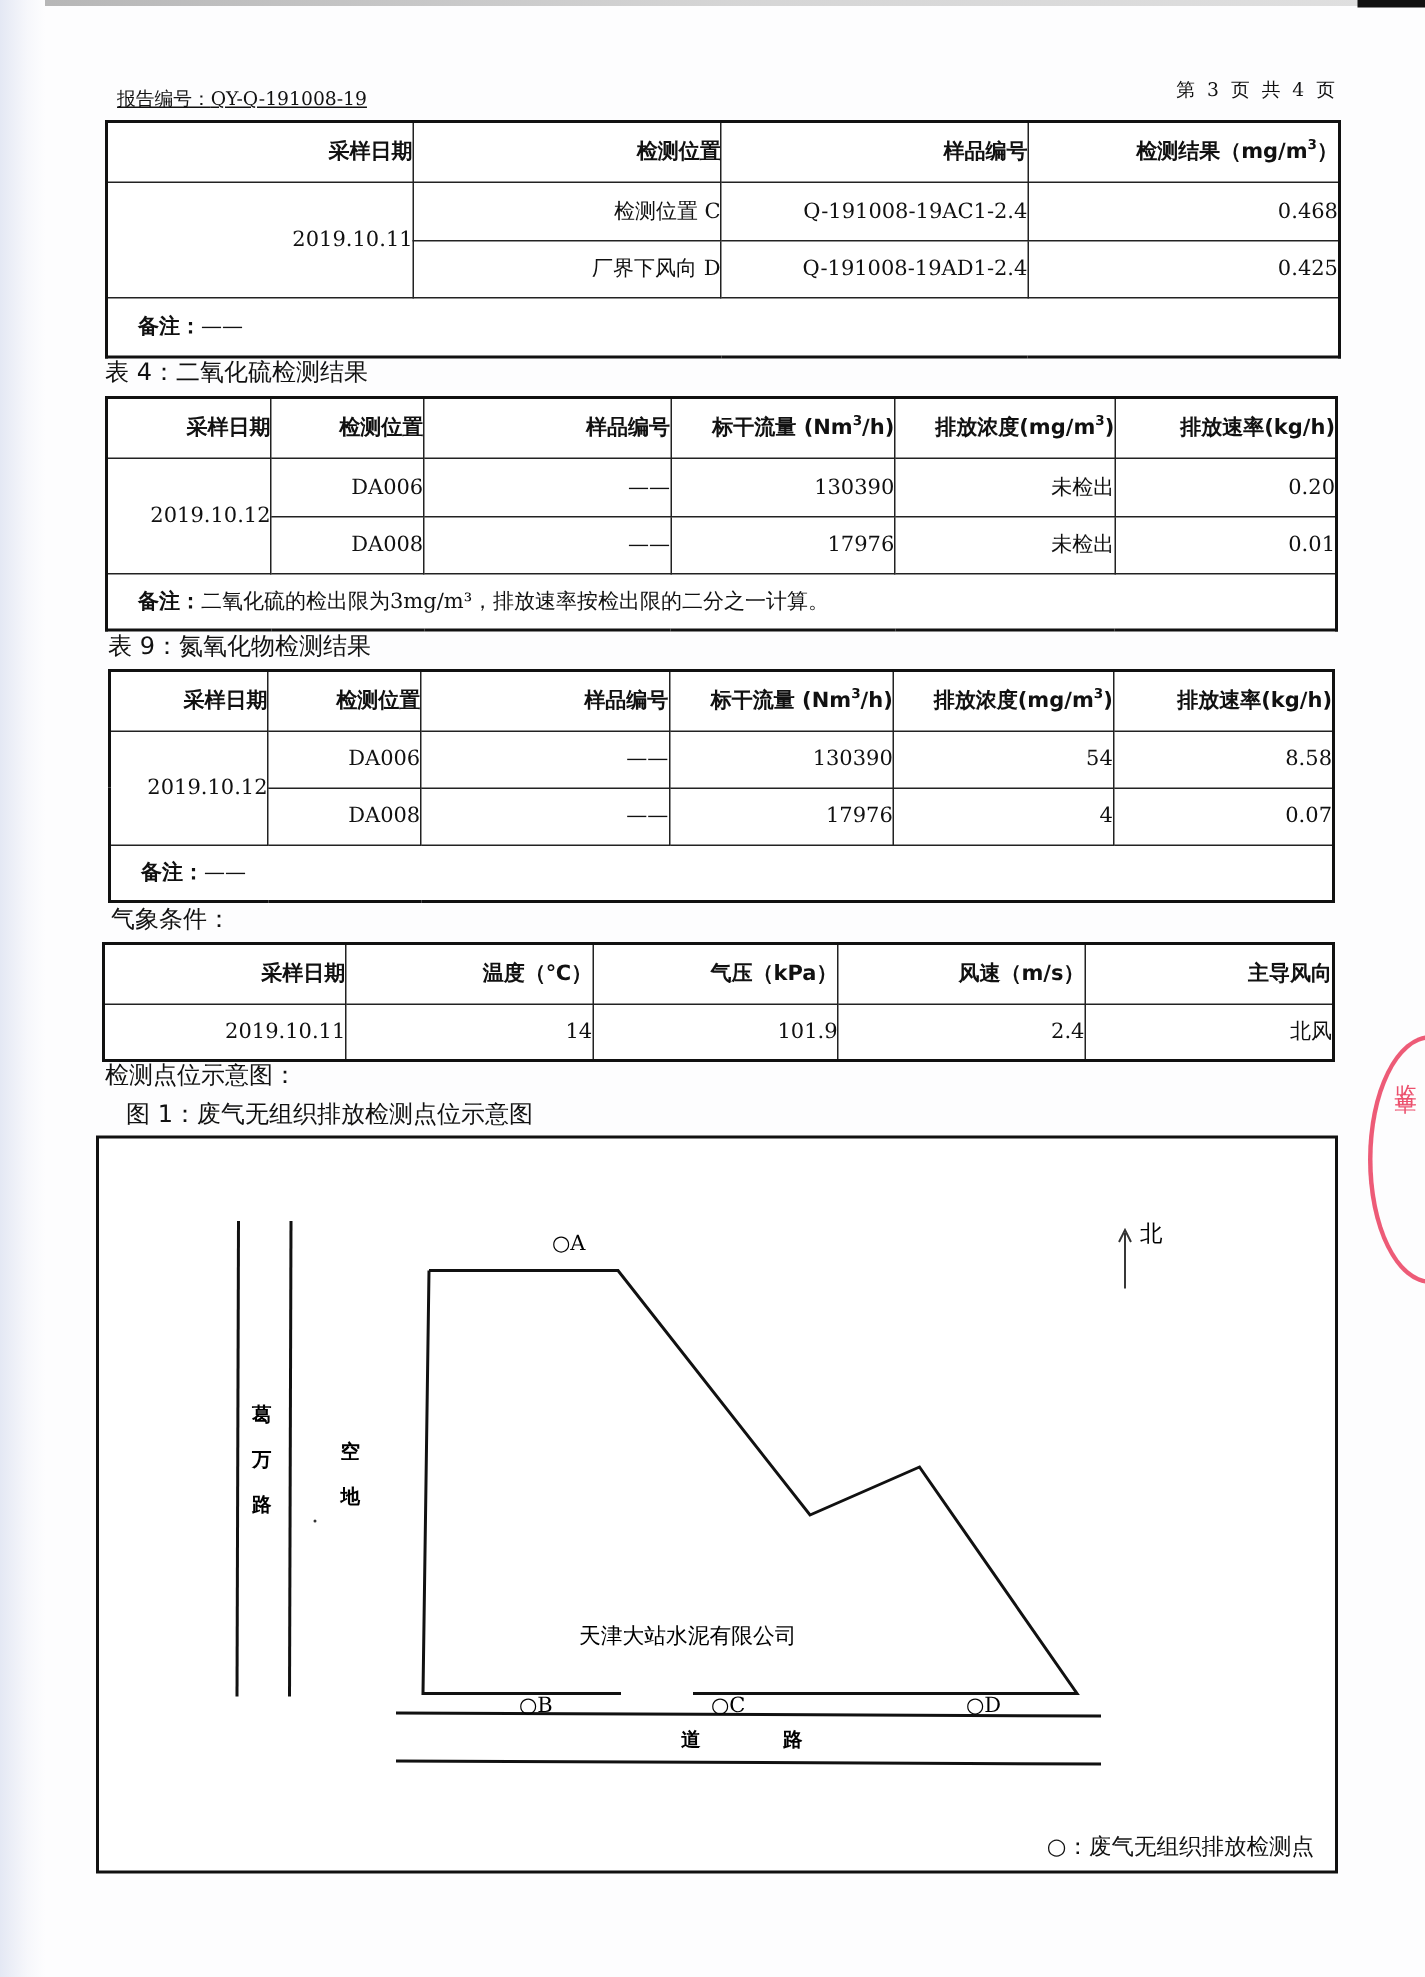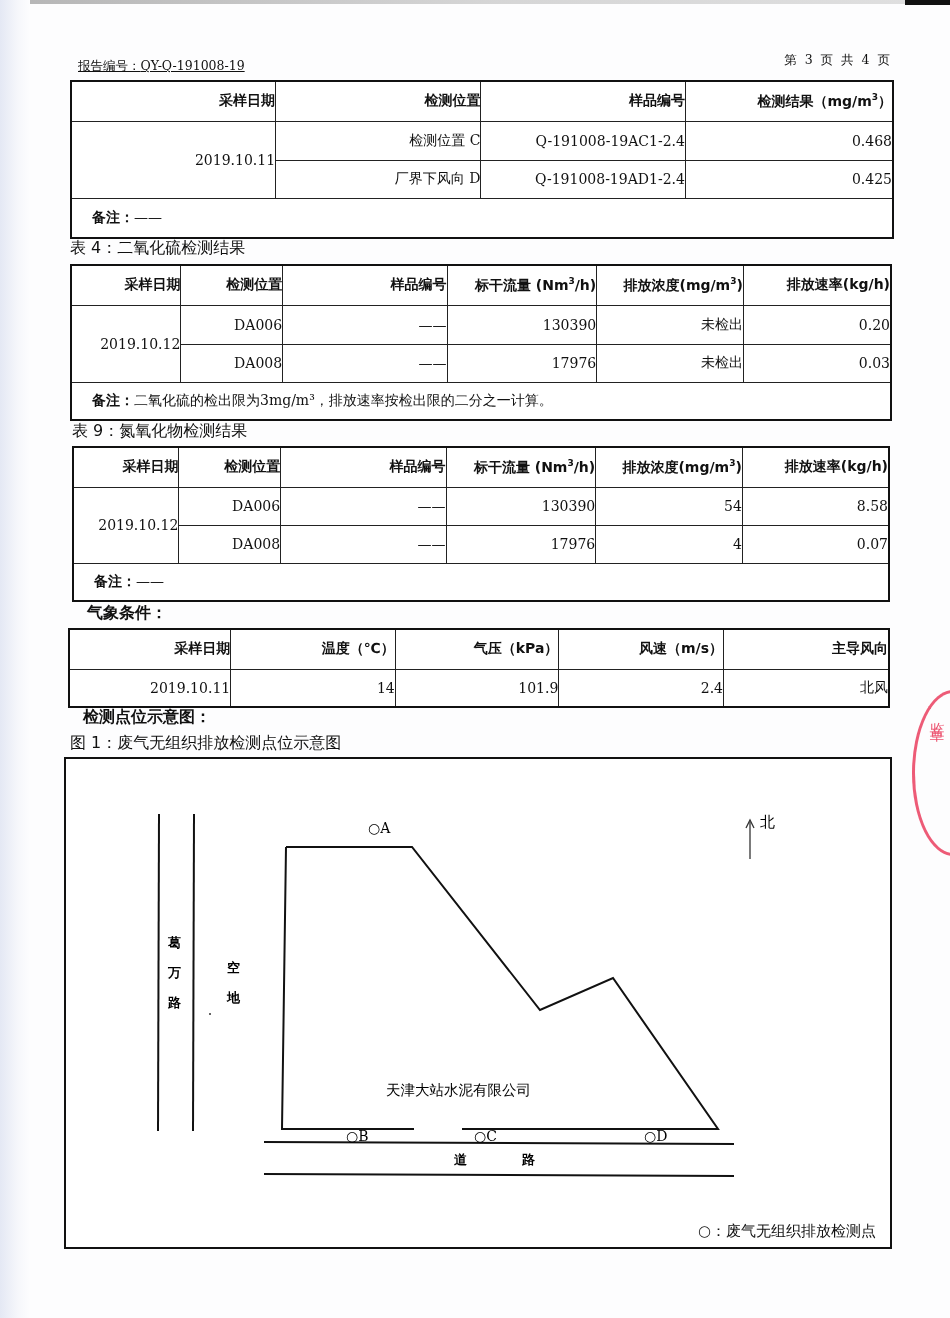--- a/index.html
+++ b/index.html
@@ -17,21 +17,21 @@
   .hdr-right { position: absolute; right: 58px; top: 52px; font-size: 12.5px; letter-spacing: 2px; }
 
   table.t { position: absolute; border-collapse: collapse; border: 2px solid #111; background: #fff; }
   table.t td { border: 1px solid #222; text-align: right; font-size: 14px; padding: 0; }
   table.t td.h { font-family: "DejaVu Sans", "Liberation Sans", sans-serif; font-weight: bold; font-size: 14px; }
   table.t td.note { text-align: left; padding-left: 20px; font-size: 14px; }
   .note b { font-family: "DejaVu Sans", sans-serif; }
   sup { font-size: 9px; }
 
   .caption { position: absolute; font-family: "DejaVu Sans", "Liberation Sans", sans-serif; font-size: 16px; }
-  .caption.bold { font-weight: bold; margin-left: 13px; }
+  .caption.bold { font-weight: normal; }
 
   .fig { position: absolute; left: 64px; top: 757px; width: 824px; height: 488px; border: 2px solid #111; background: #fff; }
   .fig svg { position: absolute; left: 0; top: 0; }
   .legend { position: absolute; right: 14px; bottom: 6px; font-size: 15px; font-family: "DejaVu Sans", sans-serif; }
 
   .stamp { position: absolute; left: 912px; top: 690px; width: 80px; height: 160px; border: 3px solid #e8264a;
     border-radius: 50%; border-right: none; opacity: .75; }
   .stamp-text { position: absolute; left: 922px; top: 710px; color: #e8264a; font-size: 15px; line-height: 30px;
     font-family: "DejaVu Sans", sans-serif; opacity: .8; writing-mode: vertical-rl; }
 </style>
@@ -103,21 +103,21 @@
     <td>——</td>
     <td>130390</td>
     <td>未检出</td>
     <td>0.20</td>
   </tr>
   <tr style="height:38px">
     <td>DA008</td>
     <td>——</td>
     <td>17976</td>
     <td>未检出</td>
-    <td>0.03</td>
+    <td>0.01</td>
   </tr>
   <tr style="height:38px">
     <td colspan="6" class="note"><b>备注：</b><span>二氧化硫的检出限为3mg/m³，排放速率按检出限的二分之一计算。</span></td>
   </tr>
 </tbody>
   </table>
 
 <div class="caption" style="left:72px; top:421px;">表 9：氮氧化物检测结果</div>
 <table class="t" style="left:72px; top:446px; width:818px;">
   <colgroup>
@@ -179,21 +179,21 @@
     <td>2019.10.11</td>
     <td>14</td>
     <td>101.9</td>
     <td>2.4</td>
     <td>北风</td>
   </tr>
 </tbody>
   </table>
 
 <div class="caption bold" style="left:70px; top:707px;">检测点位示意图：</div>
-<div class="caption" style="left:70px; top:733px;text-align:center;">图 1：废气无组织排放检测点位示意图</div>
+<div class="caption" style="left:84px; top:733px;text-align:center;">图 1：废气无组织排放检测点位示意图</div>
 
 <div class="fig">
   <svg width="824" height="488" viewBox="0 0 824 488">
 
     <line x1="93" y1="55" x2="92" y2="372" stroke="#111" stroke-width="2"></line>
     <line x1="128" y1="55" x2="127" y2="372" stroke="#111" stroke-width="2"></line>
 
     <polyline points="220,88 346,88 474,251 547,219 652,370 396,370" fill="none" stroke="#111" stroke-width="2"></polyline>
     <polyline points="348,370 216,370 220,88" fill="none" stroke="#111" stroke-width="2"></polyline>
 

